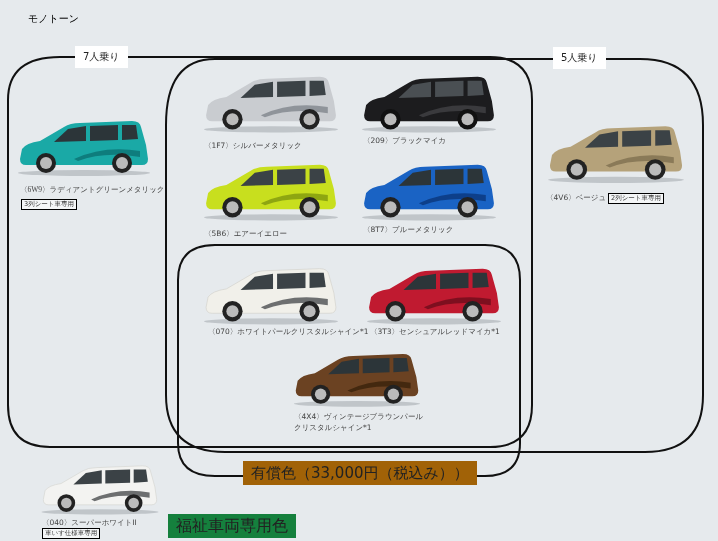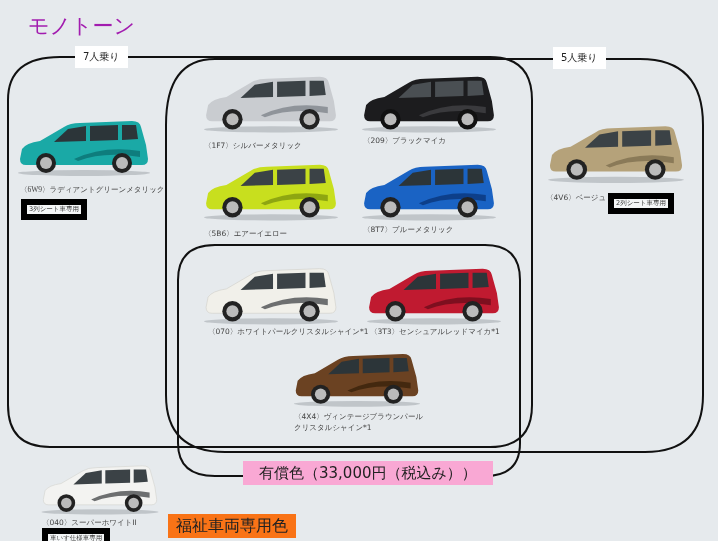--- a/index.html
+++ b/index.html
@@ -3,41 +3,41 @@
 <meta charset="utf-8">
 <style>
   html, body { margin: 0; padding: 0; }
   body {
     width: 718px; height: 541px; position: relative; overflow: hidden;
     background: #e6eaed;
     font-family: "DejaVu Sans", "Liberation Sans", sans-serif;
     color: #222;
   }
   .abs { position: absolute; }
-  .title { left: 28px; top: 12px; font-size: 21px; color: #a21caf; }
+  .title { left: 28px; top: 12px; font-size: 10px; color: #000000; }
   .frames { position: absolute; left: 0; top: 0; }
   .group-label {
     position: absolute; background: #ffffff; font-size: 10px; color: #222;
     padding: 2px 8px; line-height: 18px; white-space: nowrap;
   }
   .car { position: absolute; }
   .car svg { display: block; }
   .cap {
     position: absolute; font-size: 7.5px; color: #444; white-space: nowrap; line-height: 10px;
   }
   .tag {
-    position: absolute; font-size: 6.5px; color: #333; border: 6px solid #000000;
+    position: absolute; font-size: 6.5px; color: #333; border: 1px solid #000000;
     background: #f4f6f7; padding: 0 2px; line-height: 9px; white-space: nowrap;
   }
   .paid-label {
-    position: absolute; background: #f9a8d4; font-size: 15px; color: #222;
-    padding: 2px 16px; line-height: 20px; white-space: nowrap;
+    position: absolute; background: #a16207; font-size: 15px; color: #222;
+    padding: 2px 8px; line-height: 20px; white-space: nowrap;
   }
   .welfare-label {
-    position: absolute; background: #f97316; font-size: 16px; color: #222;
+    position: absolute; background: #15803d; font-size: 16px; color: #222;
     padding: 2px 8px; line-height: 20px; white-space: nowrap;
   }
 </style>
 </head>
 <body>
 
 <div class="abs title">モノトーン</div>
 
 <svg class="frames" width="718" height="541">
 

